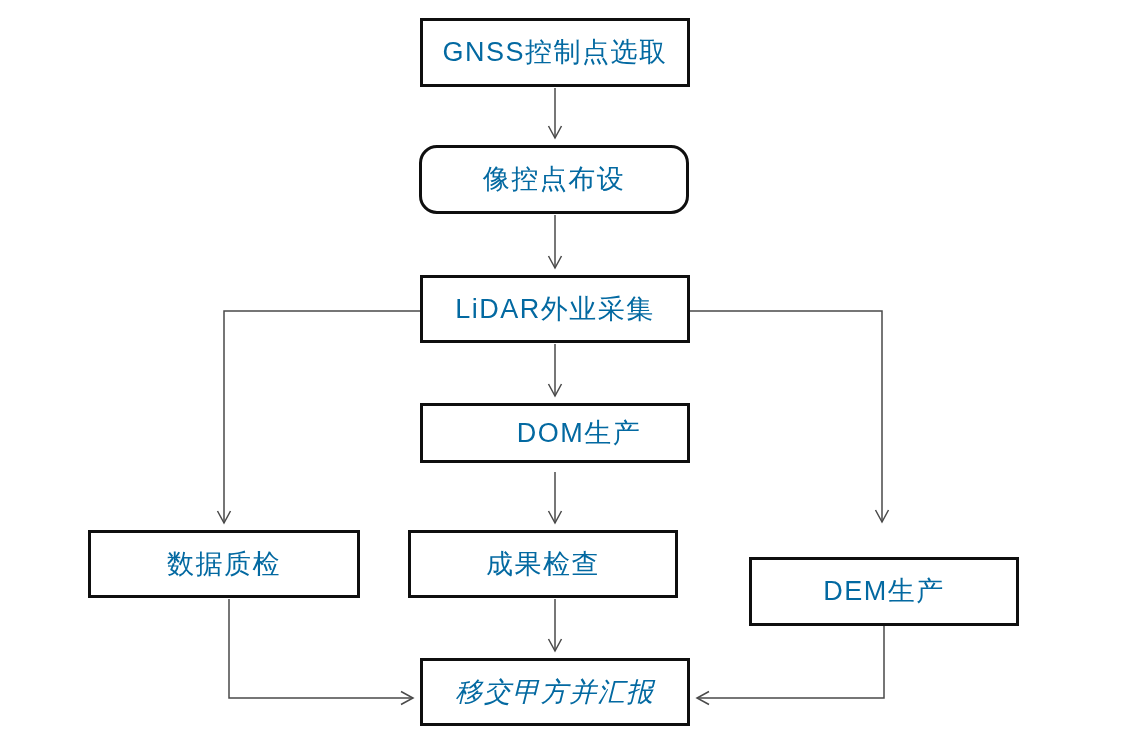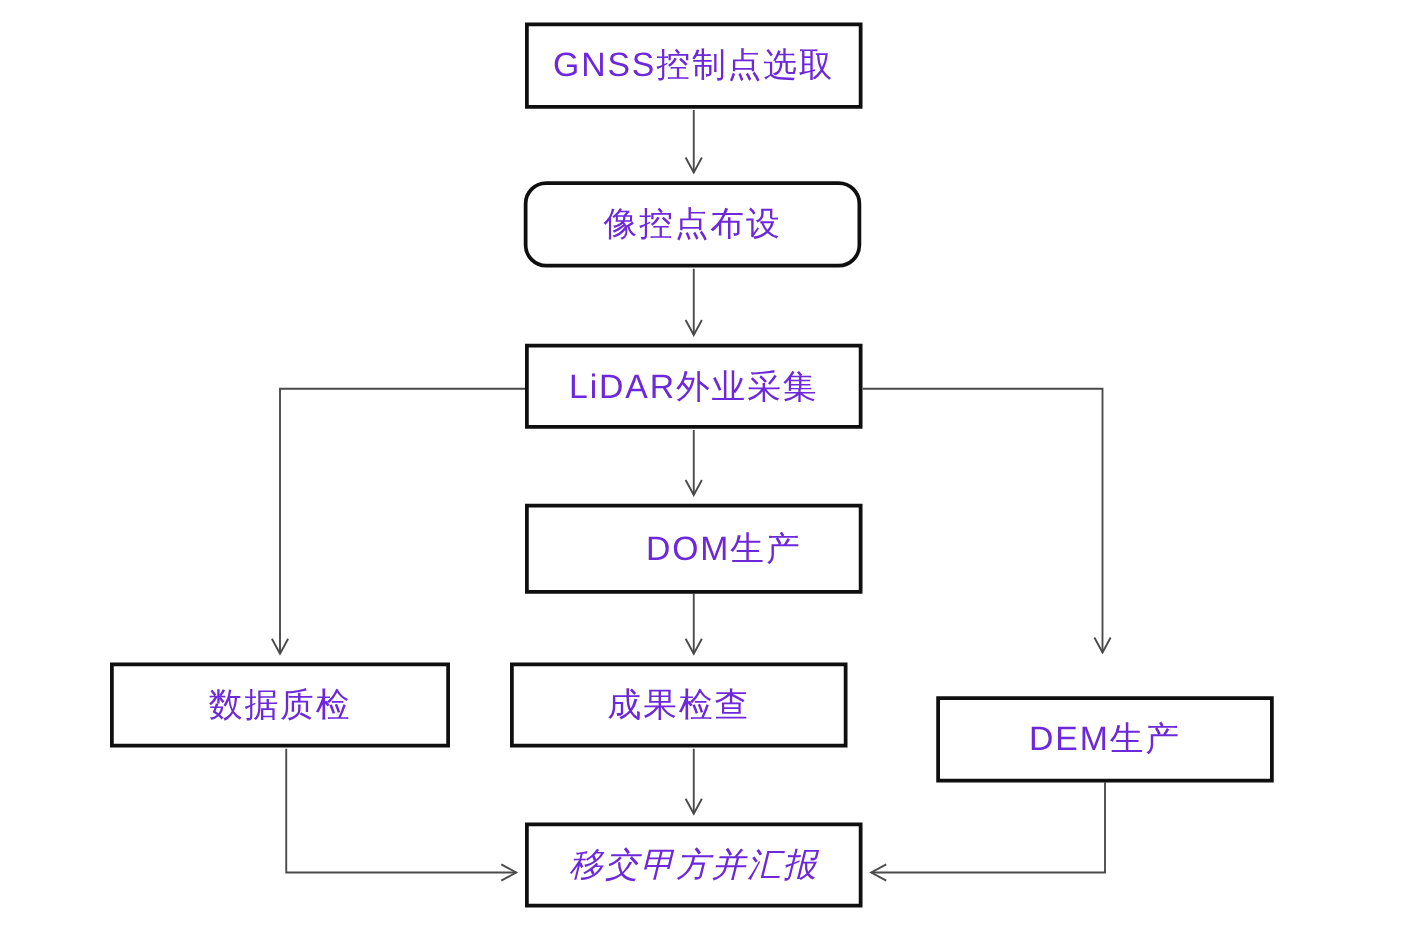--- a/index.html
+++ b/index.html
@@ -26,30 +26,30 @@
     position: absolute;
     box-sizing: border-box;
     background: #ffffff;
     border: 3px solid #0f0f0f;
     display: flex;
     align-items: center;
     justify-content: center;
   }
   .node-label {
     font-size: 27px;
-    color: #6d28d9;
+    color: #0369a1;
     letter-spacing: 1.5px;
     white-space: nowrap;
     line-height: 1;
   }
   
   .n-gnss     { left: 420px; top: 18px;  width: 270px; height: 69px; }
   .n-photo    { left: 419px; top: 145px; width: 270px; height: 69px; border-radius: 18px; }
   .n-lidar    { left: 420px; top: 275px; width: 270px; height: 68px; align-items: center; }
-  .n-dom      { left: 420px; top: 403px; width: 270px; height: 72px; padding-left: 48px; }
+  .n-dom      { left: 420px; top: 403px; width: 270px; height: 60px; padding-left: 48px; }
   .n-qc       { left: 88px;  top: 530px; width: 272px; height: 68px; }
   .n-check    { left: 408px; top: 530px; width: 270px; height: 68px; }
   .n-dem      { left: 749px; top: 529px; width: 270px; height: 69px; margin-top: 28px; }
   .n-handover { left: 420px; top: 658px; width: 270px; height: 68px; font-style: italic; }
   .edge {
     fill: none;
     stroke: #4a4a4a;
     stroke-width: 1.5;
   }
 </style>

